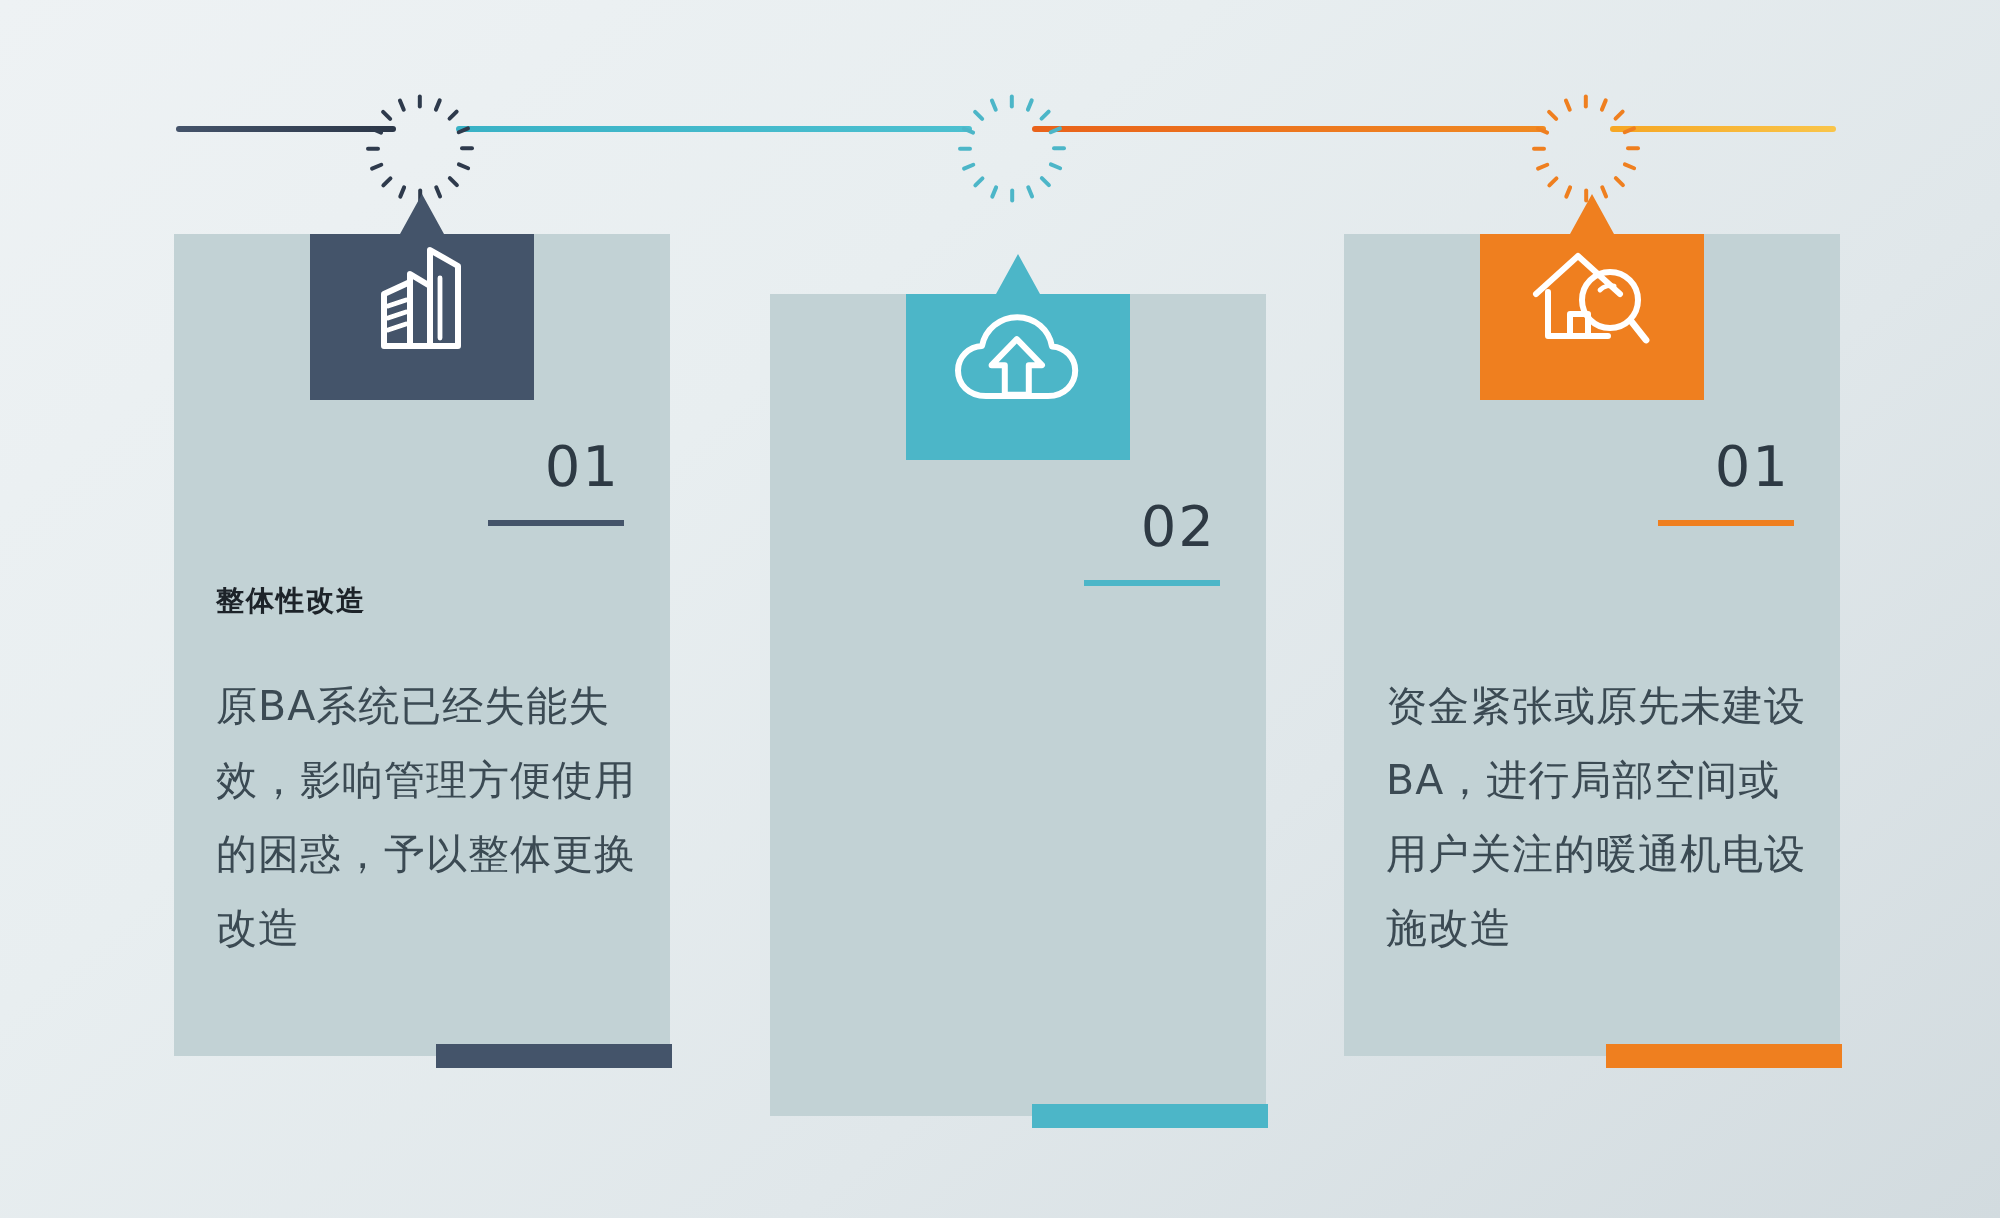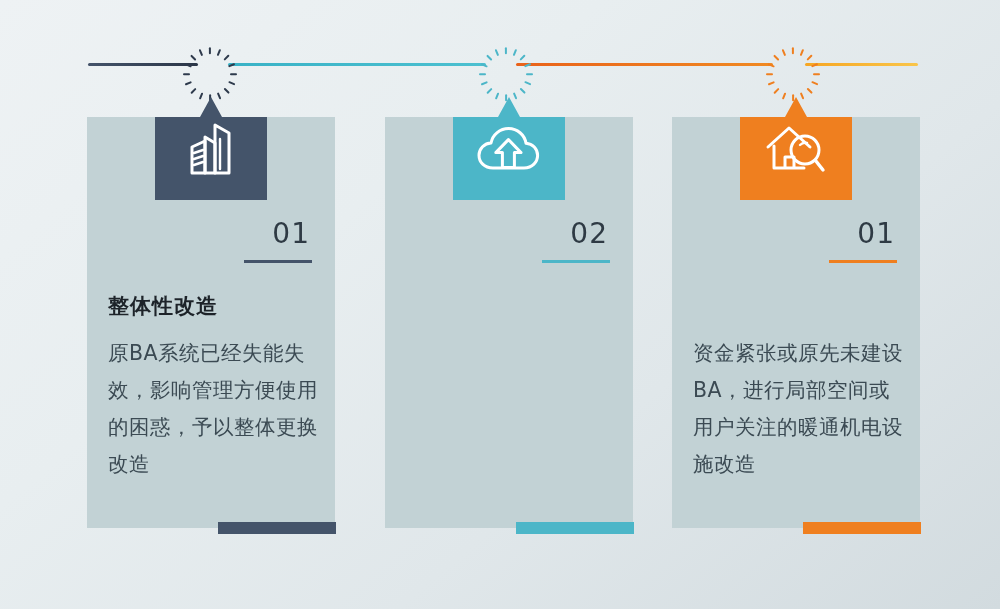--- a/index.html
+++ b/index.html
@@ -27,41 +27,41 @@
   .node .ray{position:absolute;left:50%;top:50%;width:2.2px;height:6.5px;
              border-radius:1px;transform-origin:50% 13.5px;}
   .node.n1{left:190px;top:44px;}
   .node.n2{left:486px;top:44px;}
   .node.n3{left:773px;top:44px;}
 
   
   .card{position:absolute;top:117px;width:248px;height:411px;
         background:#c2d2d5;}
   .card.c1{left:87px;}
-  .card.c2{left:385px;}
+  .card.c2{left:385px;margin-top:30px;}
   .card.c3{left:672px;}
 
   
   .plate{position:absolute;top:-20px;left:68px;width:112px;height:103px;
          -webkit-clip-path:polygon(0 20px,45px 20px,56px 0,67px 20px,112px 20px,112px 103px,0 103px);
          clip-path:polygon(0 20px,45px 20px,56px 0,67px 20px,112px 20px,112px 103px,0 103px);
          display:flex;align-items:center;justify-content:center;}
   .plate.p1{background:#44546a;}
   .plate.p2{background:#4cb6c8;}
   .plate.p3{background:#ef7f1f;}
   .plate svg{display:block;}
 
   .num{position:absolute;right:25px;top:100px;font-size:28px;
        letter-spacing:1px;color:#2e3a44;font-weight:400;}
   .rule{position:absolute;right:23px;top:143px;width:68px;height:3px;}
   .rule.r1{background:#44546a;}
   .rule.r2{background:#4cb6c8;}
   .rule.r3{background:#ef7f1f;}
 
-  .title{position:absolute;left:21px;top:175px;font-size:21px;font-weight:700;
+  .title{position:absolute;left:21px;top:175px;font-size:14px;font-weight:700;
          color:#1d2329;letter-spacing:1px;}
   .body{position:absolute;left:21px;top:218px;width:218px;font-size:20.5px;
         line-height:37px;color:#3b4a53;letter-spacing:0.5px;}
 
   .botbar{position:absolute;top:405px;height:12px;width:118px;left:131px;}
   .botbar.b1{background:#44546a;}
   .botbar.b2{background:#4cb6c8;}
   .botbar.b3{background:#ef7f1f;}
 </style>
 </head>

